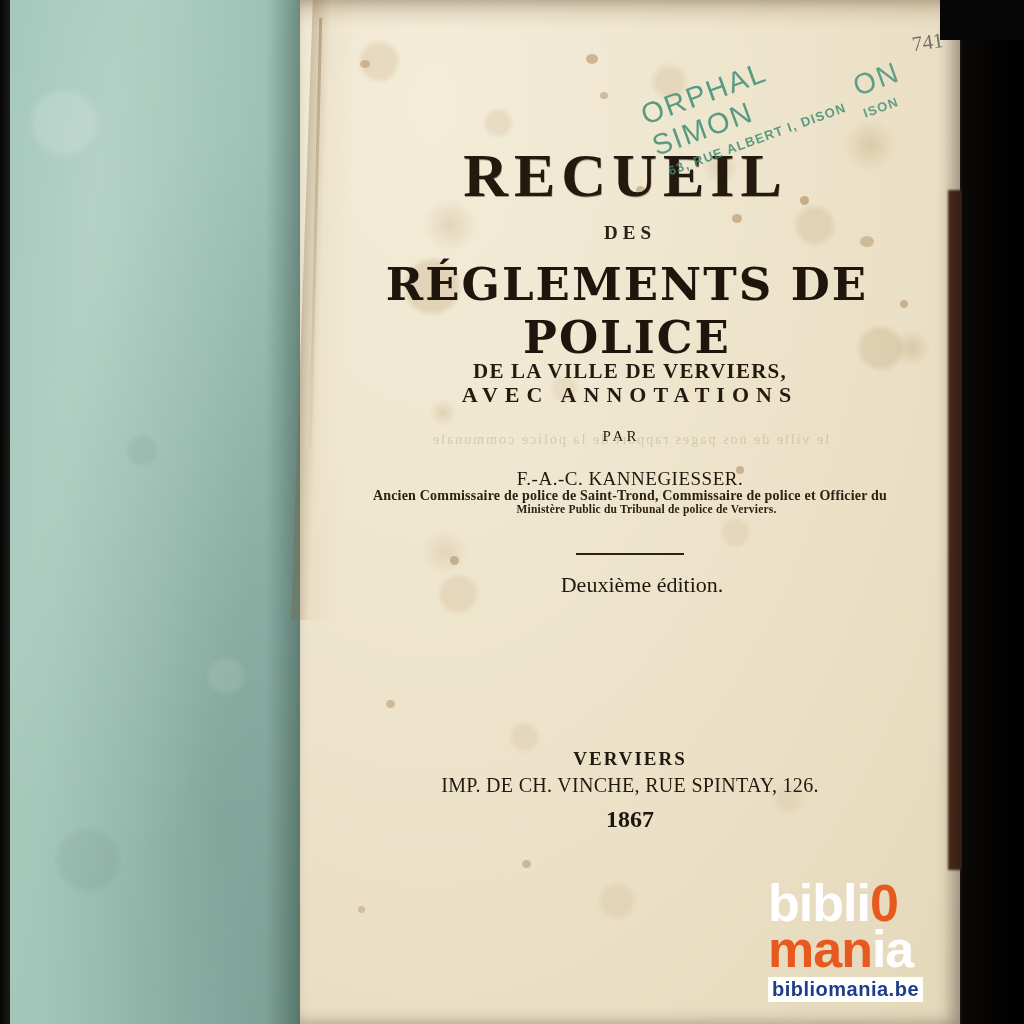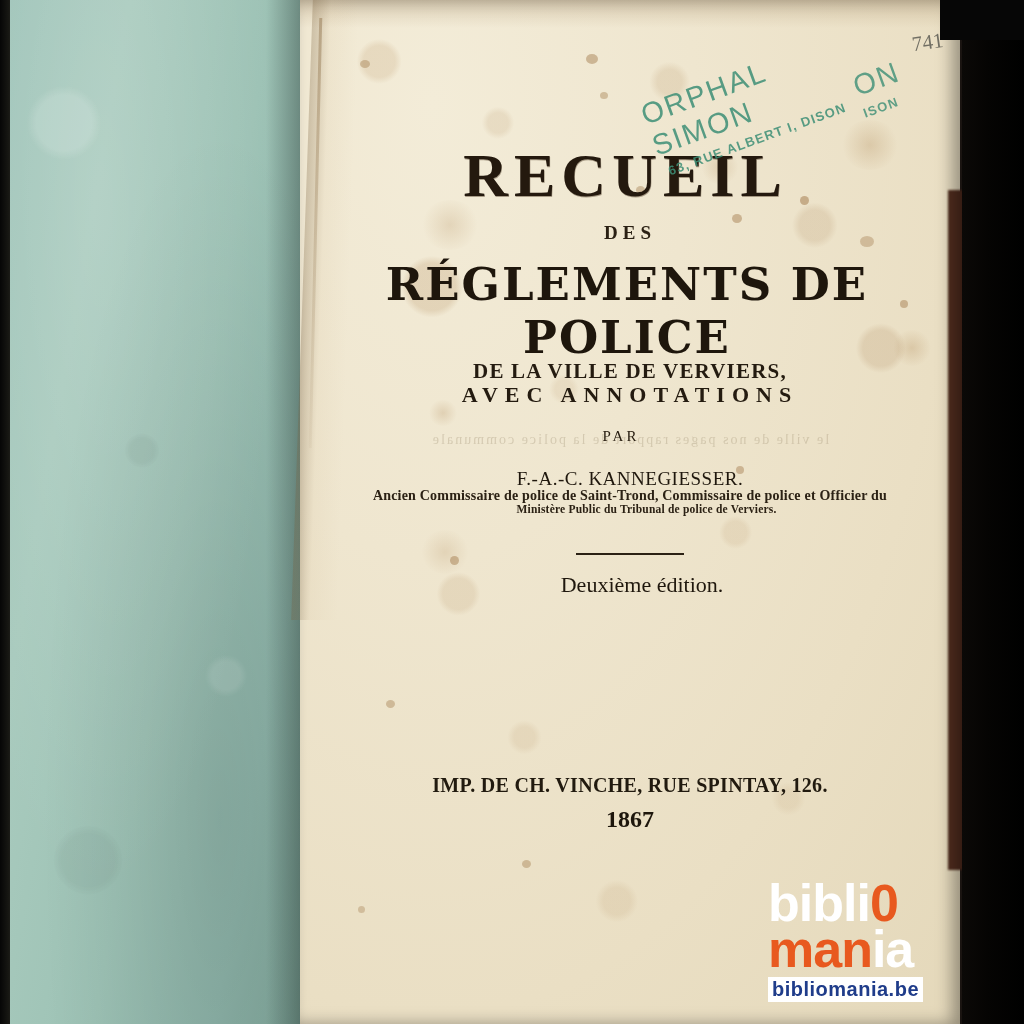--- a/index.html
+++ b/index.html
@@ -191,21 +191,21 @@
   .t-edition {
     position: absolute; left: 0; right: 0; top: 572px;
     font-size: 22px; font-weight: 400; color: #1f170d; padding-left: 24px;
   }
   .t-verviers {
     position: absolute; left: 0; right: 0; top: 748px;
     font-size: 19px; letter-spacing: 2px; font-weight: 700; color: #211a0f;
   }
   .t-imp {
     position: absolute; left: 0; right: 0; top: 774px;
-    font-size: 20px; letter-spacing: 0.3px; font-weight: 700; color: #211a0f;
+    font-size: 20px; letter-spacing: 0.3px; font-weight: 400; color: #211a0f;
   }
   .t-year {
     position: absolute; left: 0; right: 0; top: 806px;
     font-size: 24px; font-weight: 700; color: #1d160c;
   }
 
   
   .showthrough {
     position: absolute; left: 40px; top: 430px;
     width: 580px; font-size: 14px; line-height: 20px;
@@ -341,20 +341,21 @@
       <div class="t-des">DES</div>
       <div class="t-reglements">RÉGLEMENTS DE POLICE</div>
       <div class="t-ville">DE LA VILLE DE VERVIERS,</div>
       <div class="t-avec">AVEC ANNOTATIONS</div>
       <div class="t-par">PAR</div>
       <div class="t-author">F.-A.-C. KANNEGIESSER.</div>
       <div class="t-sub1">Ancien Commissaire de police de Saint-Trond, Commissaire de police et Officier du</div>
       <div class="t-sub2">Ministère Public du Tribunal de police de Verviers.</div>
       <div class="rule"></div>
       <div class="t-edition">Deuxième édition.</div>
+      <div class="t-verviers">VERVIERS</div>
       <div class="t-imp">IMP. DE CH. VINCHE, RUE SPINTAY, 126.</div>
       <div class="t-year">1867</div>
     </div>
   </div>
 
   <div class="brown-strip"></div>
   <div class="dark-right"></div>
   <div class="dark-top"></div>
 
   <div class="stamp">

